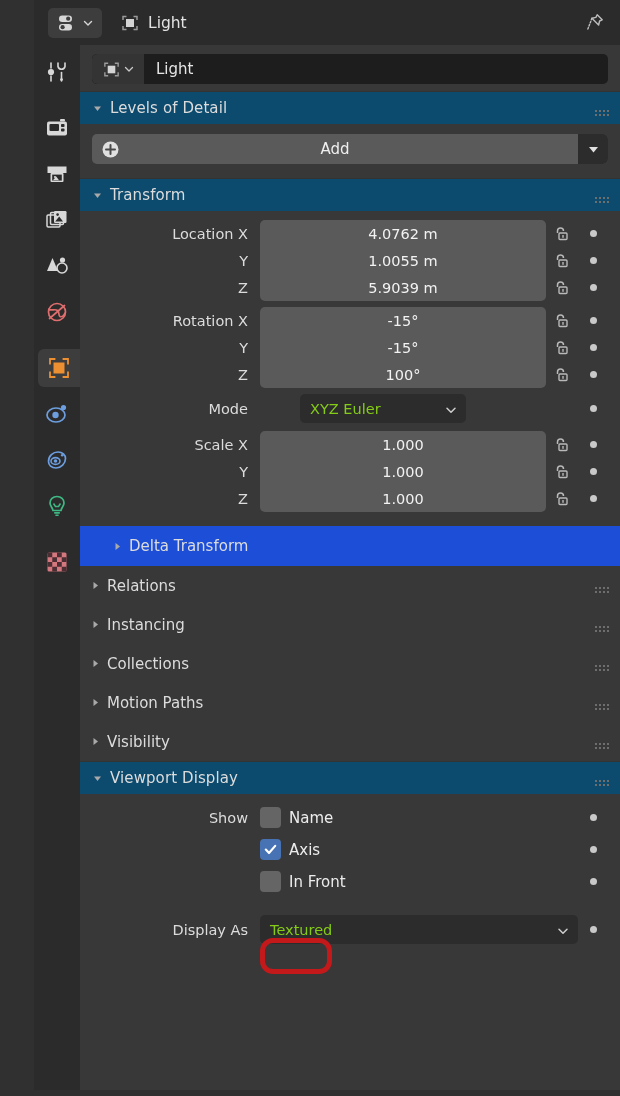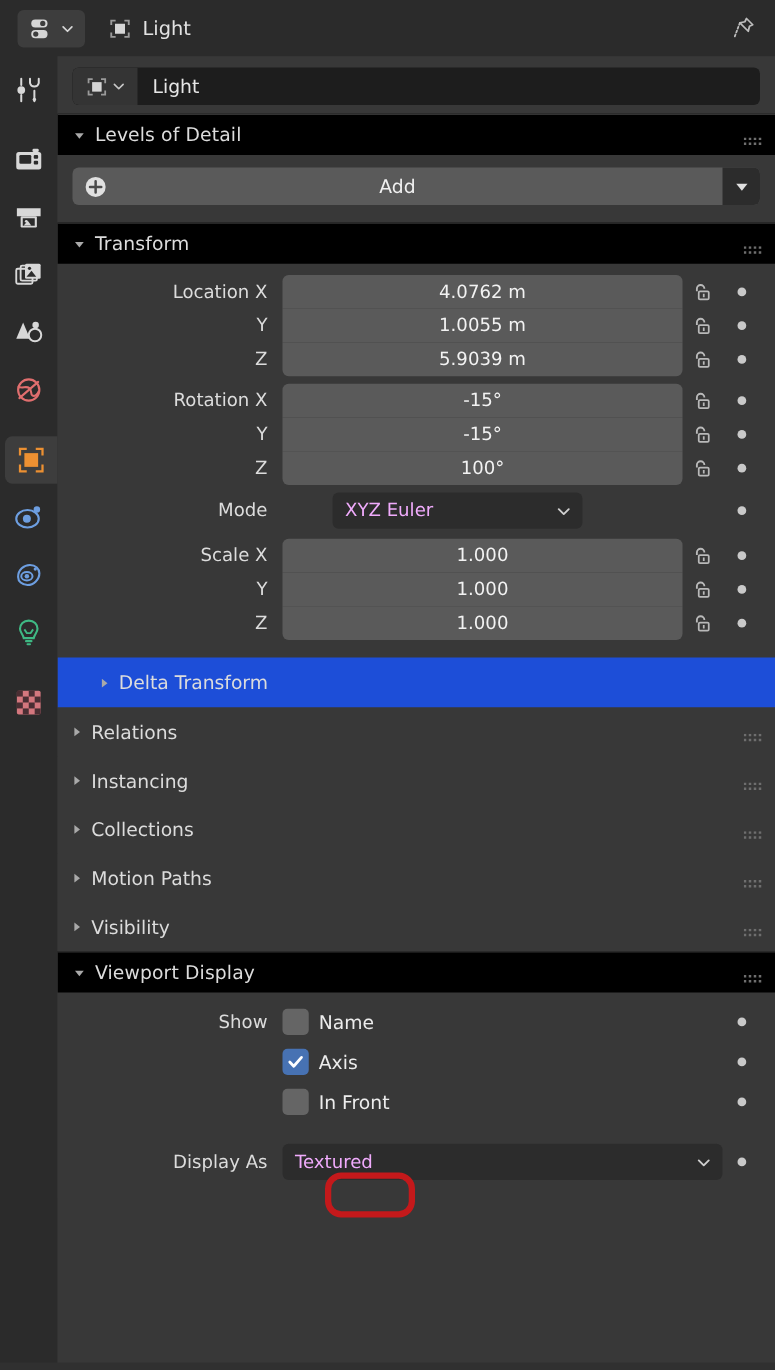--- a/index.html
+++ b/index.html
@@ -2,21 +2,21 @@
 <html><head>
 <meta charset="utf-8">
 <style>
   * { box-sizing: border-box; margin: 0; padding: 0; }
   html, body {
     width: 620px; height: 1096px;
     background: #303030;
     font-family: "DejaVu Sans", "Liberation Sans", sans-serif;
     overflow: hidden;
   }
-  #app { position: relative; width: 620px; height: 1096px; display: flex; flex-direction: column; }
+  #app { position: relative; width: 620px; height: 1096px; display: flex; flex-direction: column; padding-left: 34px; }
 
   
   .topbar {
     height: 45px; background: #2b2b2b; display: flex; align-items: center;
     padding: 0 8px 0 8px; flex: 0 0 45px; position: relative;
   }
   .editor-type-btn {
     width: 54px; height: 30px; background: #3d3d3d; border-radius: 5px;
     display: flex; align-items: center; justify-content: center; gap: 2px;
     margin-left: 6px;
@@ -52,21 +52,21 @@
     overflow: hidden;
   }
   .idblock .id-icon-well {
     width: 52px; height: 30px; background: #343434; display: flex; align-items: center;
     justify-content: center; gap: 3px; border-radius: 5px 0 0 5px;
   }
   .idblock .id-name { color: #e6e6e6; font-size: 15px; padding-left: 12px; }
 
   
   .panel-head {
-    height: 33px; background: #000000; display: flex; align-items: center;
+    height: 33px; background: #0c4a6e; display: flex; align-items: center;
     padding: 0 12px 0 10px; position: relative; border-top: 1px solid #333;
   }
   .panel-head .tri { width: 14px; display: flex; align-items: center; justify-content: center; }
   .panel-head .ph-title { color: #dcdcdc; font-size: 15px; margin-left: 6px; letter-spacing: .1px; }
   .grip { position: absolute; right: 10px; top: 12px; }
 
   .panel-body { background: #383838; padding: 6px 12px 8px 12px; }
 
   
   .addbtn {
@@ -93,21 +93,21 @@
   }
   .pfield.top { border-radius: 5px 5px 0 0; }
   .pfield.bot { border-radius: 0 0 5px 5px; }
   .pfield.mid { border-radius: 0; }
   .lockcell { width: 32px; flex: 0 0 32px; display: flex; align-items: center; justify-content: center; }
   .dotcell  { width: 30px; flex: 0 0 30px; display: flex; align-items: center; justify-content: center; }
   .anim-dot { width: 7px; height: 7px; border-radius: 50%; background: #c9c9c9; }
 
   .dropdown {
     flex: 1 1 auto; height: 29px; background: #2c2c2c; border-radius: 5px;
-    display: flex; align-items: center; padding: 0 10px; color: #f0abfc; font-size: 14.5px;
+    display: flex; align-items: center; padding: 0 10px; color: #84cc16; font-size: 14.5px;
     position: relative;
   }
   .dropdown .chev { position: absolute; right: 9px; top: 9px; }
   .dropdown.disabled { background: #343434; color: #8a8a8a; border: 1px solid #3e3e3e; }
 
   
   .collapsed-row {
     height: 39px; display: flex; align-items: center; padding-left: 10px;
     background: #383838; position: relative;
   }

